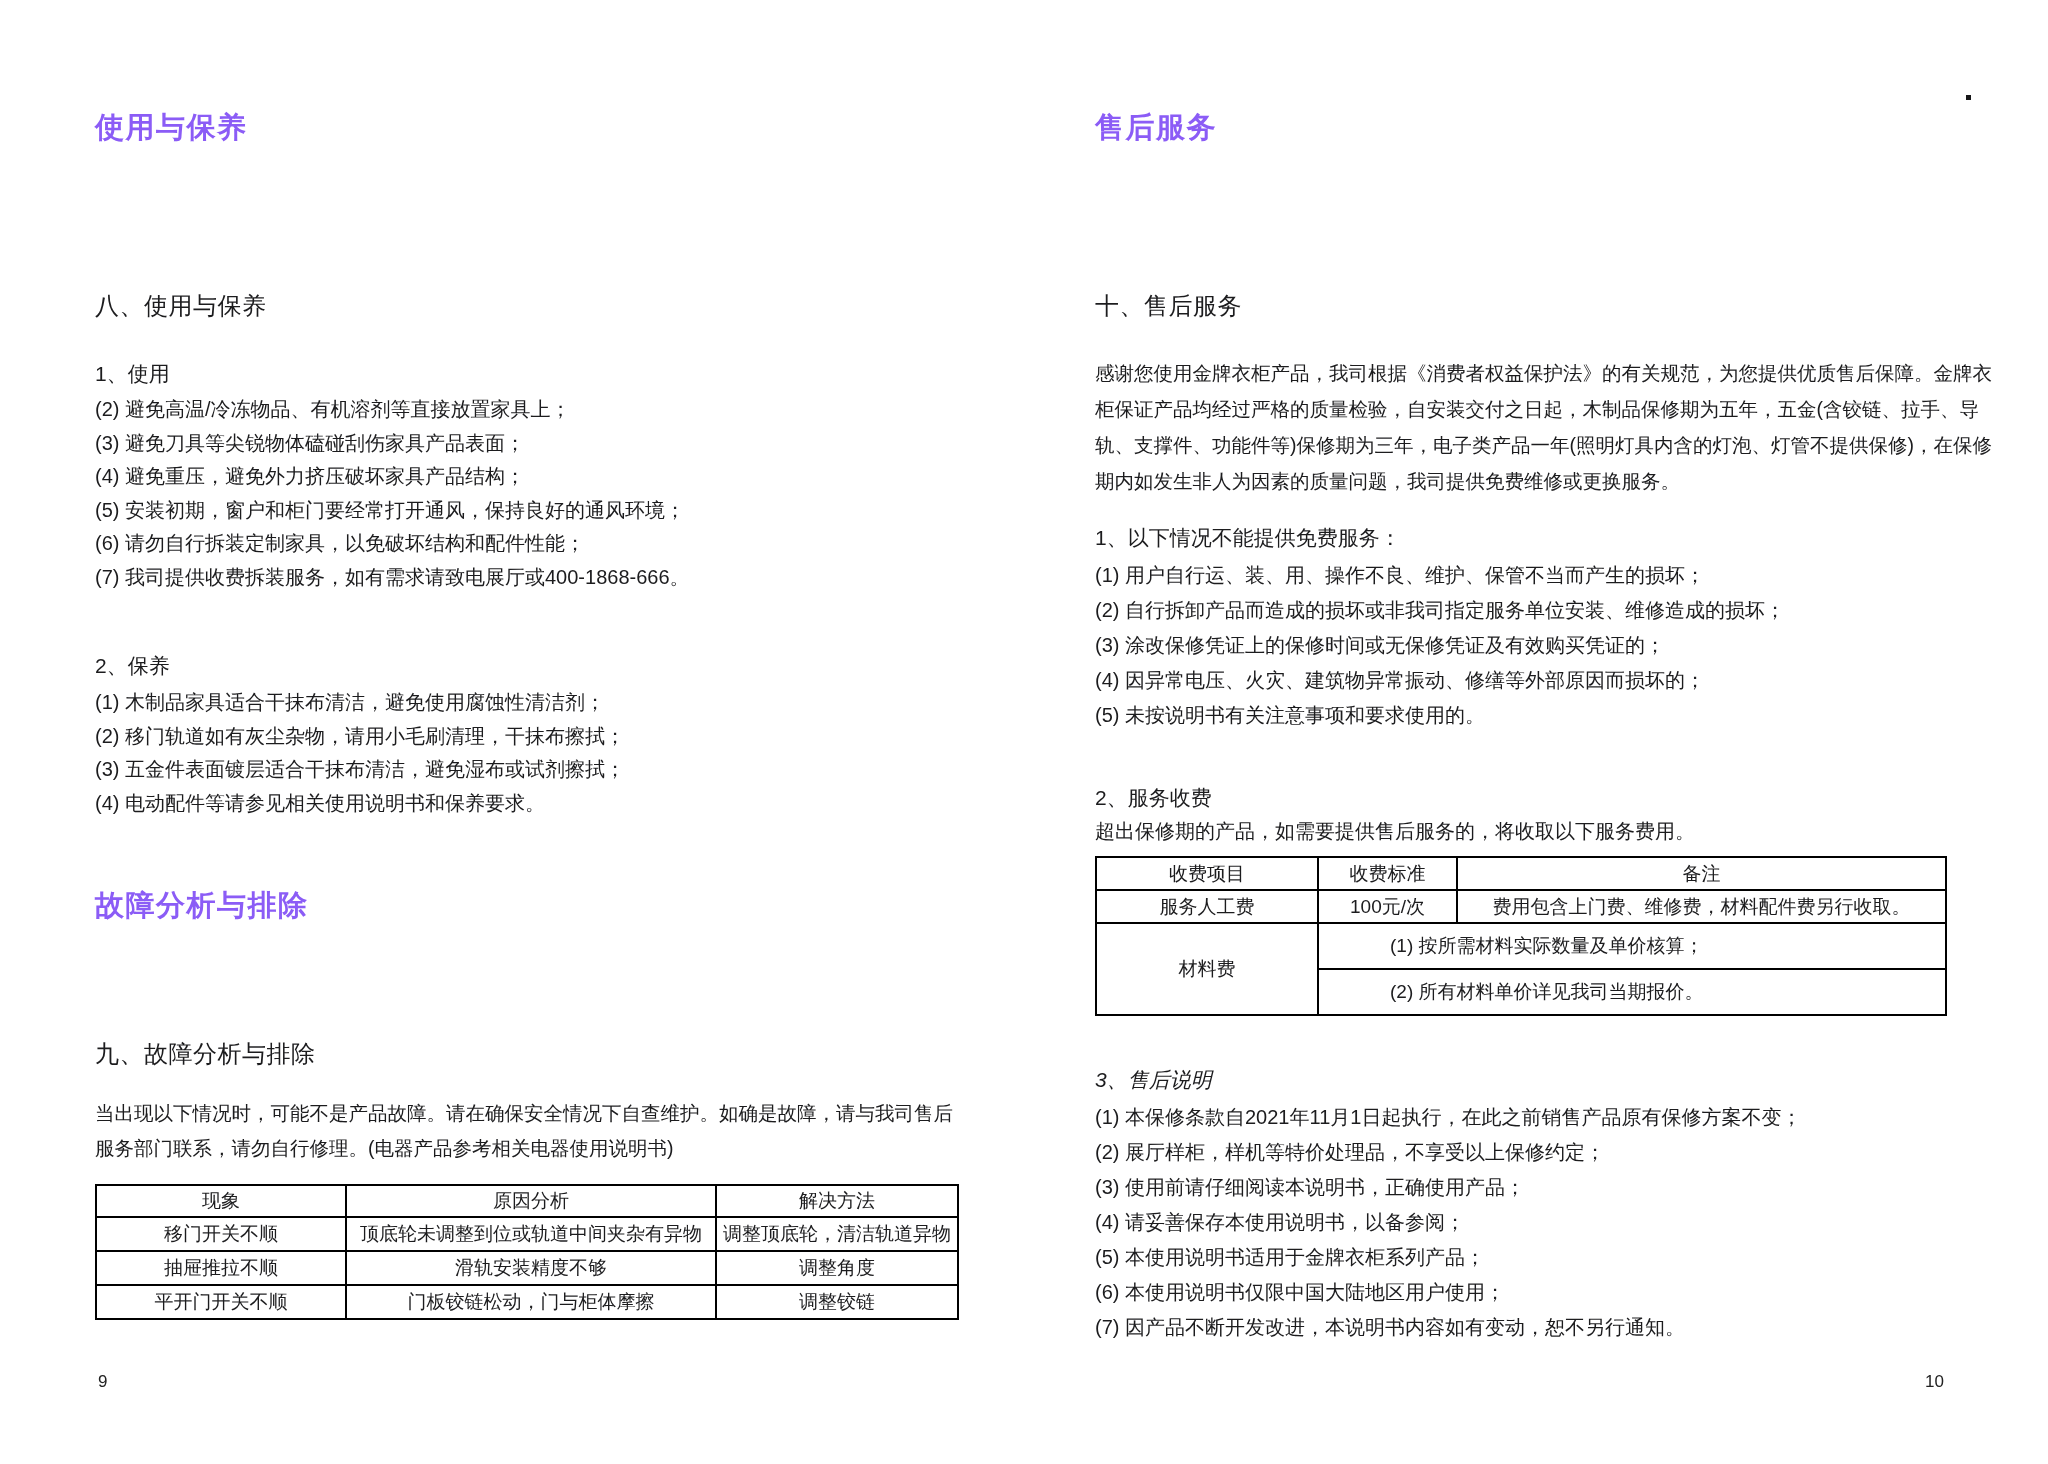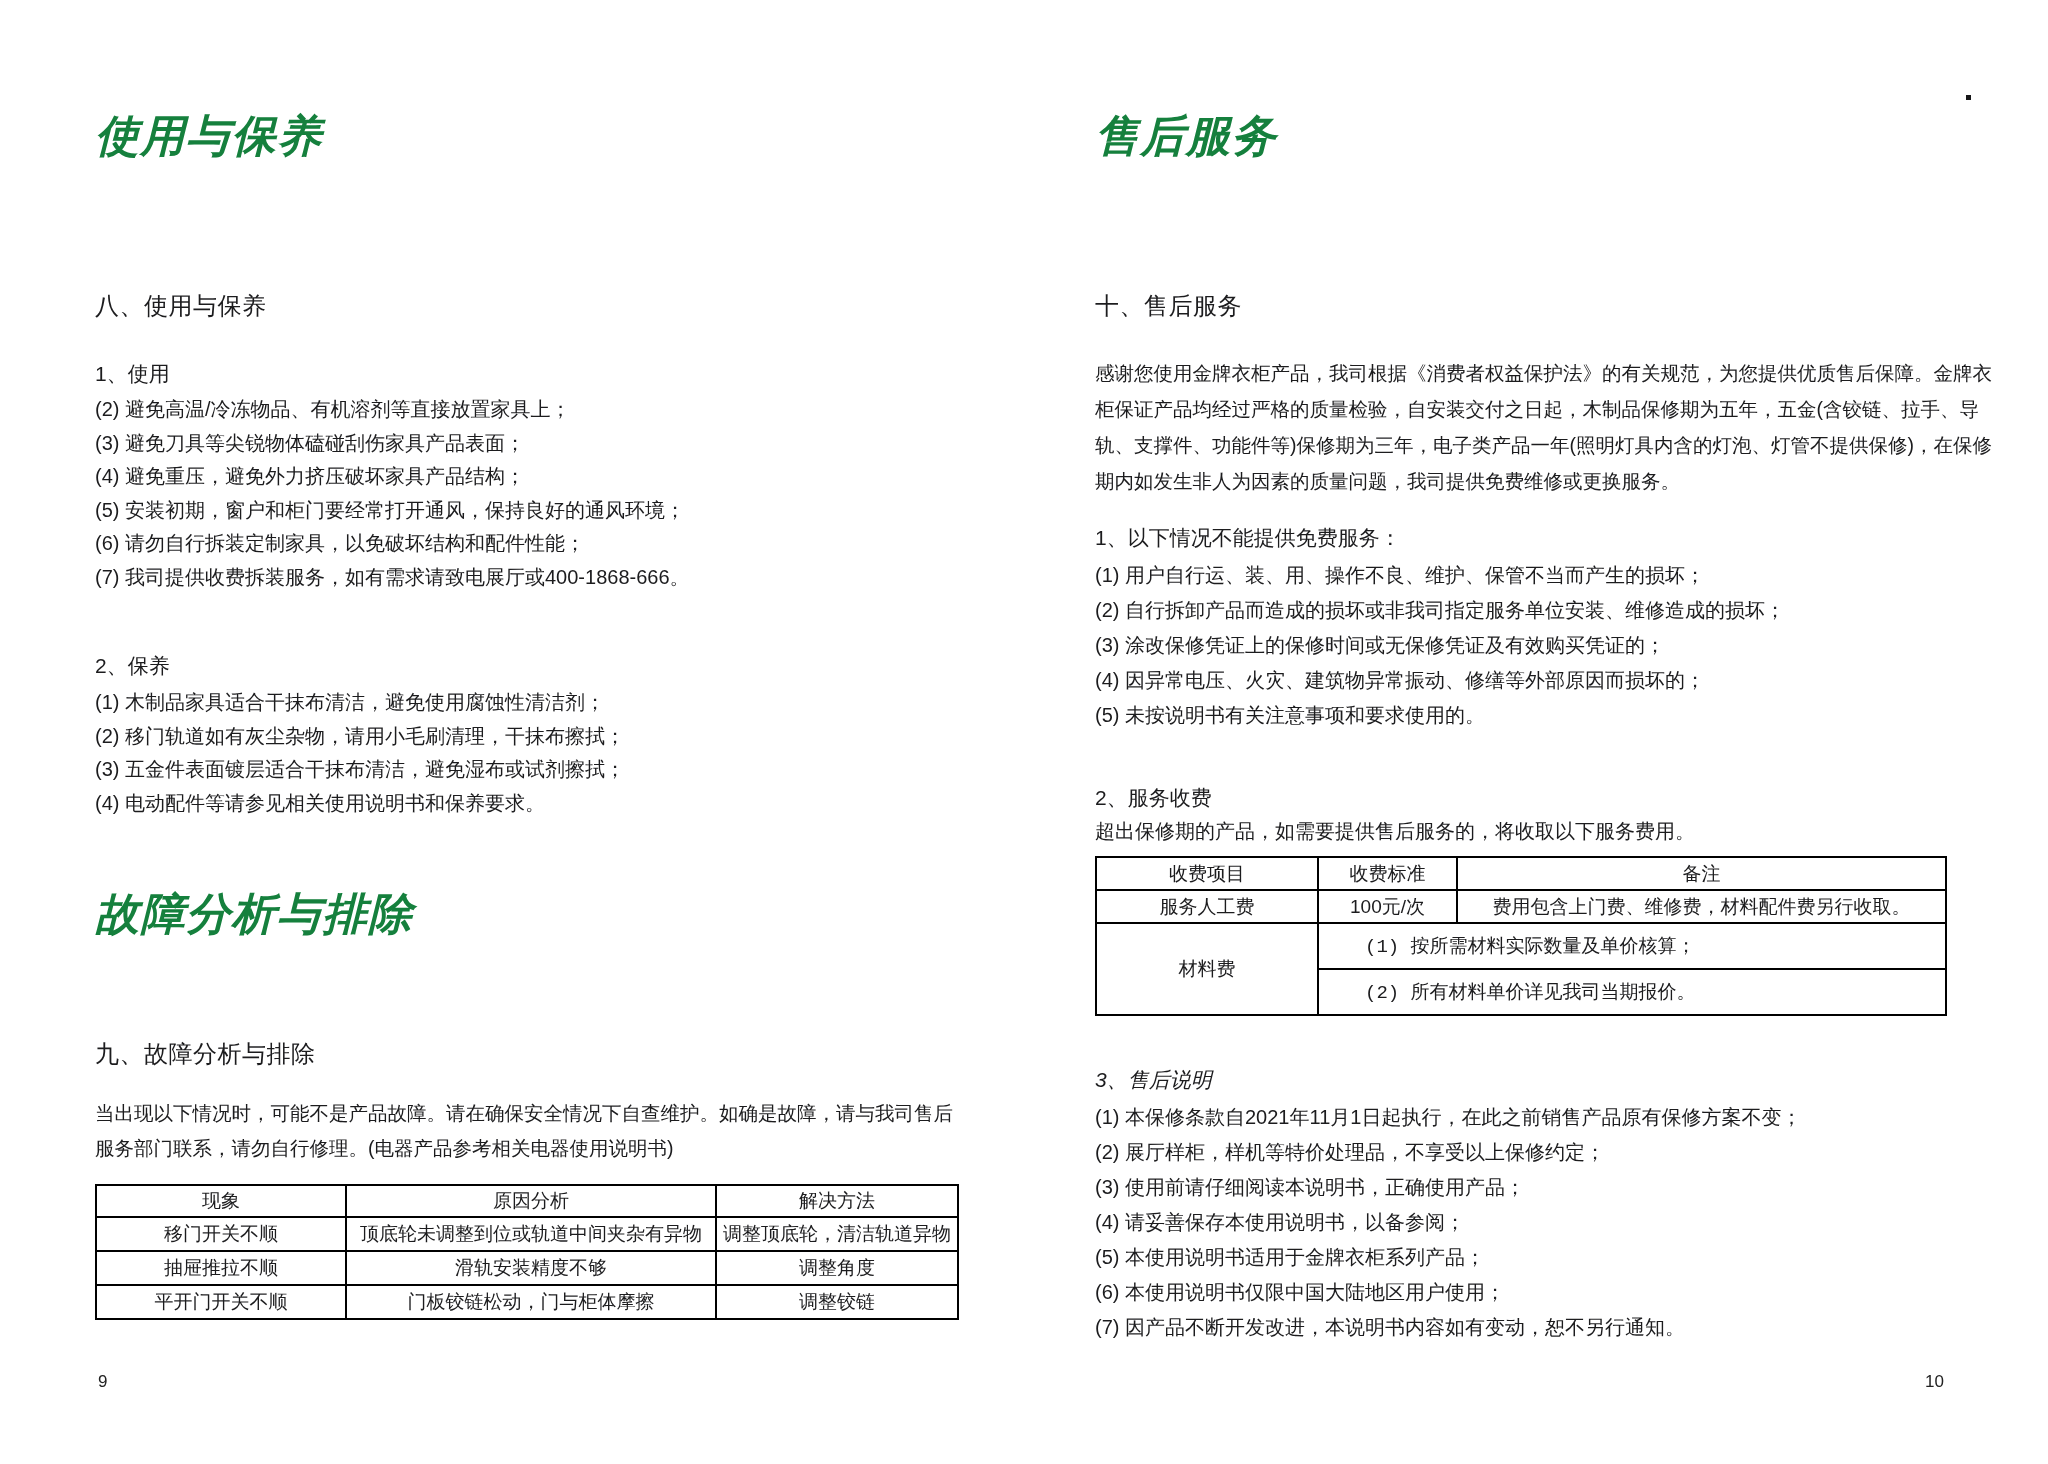--- a/index.html
+++ b/index.html
@@ -1,39 +1,39 @@
 <!DOCTYPE html>
 <html><head>
 <meta charset="utf-8">
 <style>
   html,body{margin:0;padding:0;background:#ffffff;}
   #stage{
     position:relative;width:2048px;height:1464px;background:#ffffff;overflow:hidden;
     font-family:"Liberation Sans","DejaVu Sans",sans-serif;color:#1c1c1e;
   }
   .abs{position:absolute;}
-  .h-big{font-size:44px;font-weight:600;letter-spacing:1.5px;color:#15803d;line-height:1.1;font-style:italic;}
+  .h-big{font-size:29px;font-weight:600;letter-spacing:1.5px;color:#8b5cf6;line-height:1.1;}
   .h-sec{font-size:24px;font-weight:500;letter-spacing:0.5px;}
   .h-sub{font-size:21px;font-weight:400;}
   .para{font-size:19.5px;font-weight:400;white-space:pre-line;line-height:36px;}
   .para-left{font-size:19.5px;font-weight:400;white-space:pre-line;line-height:35px;}
   .list div{font-size:20px;font-weight:400;}
   .list-l div{line-height:33.5px;}
   .list-r div{line-height:35px;}
   table{border-collapse:collapse;table-layout:fixed;background:#fff;}
   th,td{border:2px solid #000000;font-size:19px;font-weight:500;text-align:center;
         padding:0;vertical-align:middle;color:#1c1c1e;}
   .tbl-left{width:862px;}
   .tbl-left tr{height:34px;}
   .tbl-left tr.hdr{height:32px;}
   .tbl-right{width:850px;}
   .tbl-right tr.hdr{height:33px;}
   .tbl-right tr.r1{height:33px;}
   .tbl-right tr.sub{height:46px;}
-  .tbl-right td.sub-cell{text-align:left;padding-left:46px;font-weight:400;font-family:Liberation Mono, monospace;}
+  .tbl-right td.sub-cell{text-align:left;padding-left:71px;font-weight:400;}
   .pagenum{font-size:17px;font-weight:400;color:#222;}
   .dot{position:absolute;left:1966px;top:95px;width:5px;height:5px;background:#161618;}
 </style>
 </head>
 <body>
 
 <div id="stage">
 
   <section>
 

